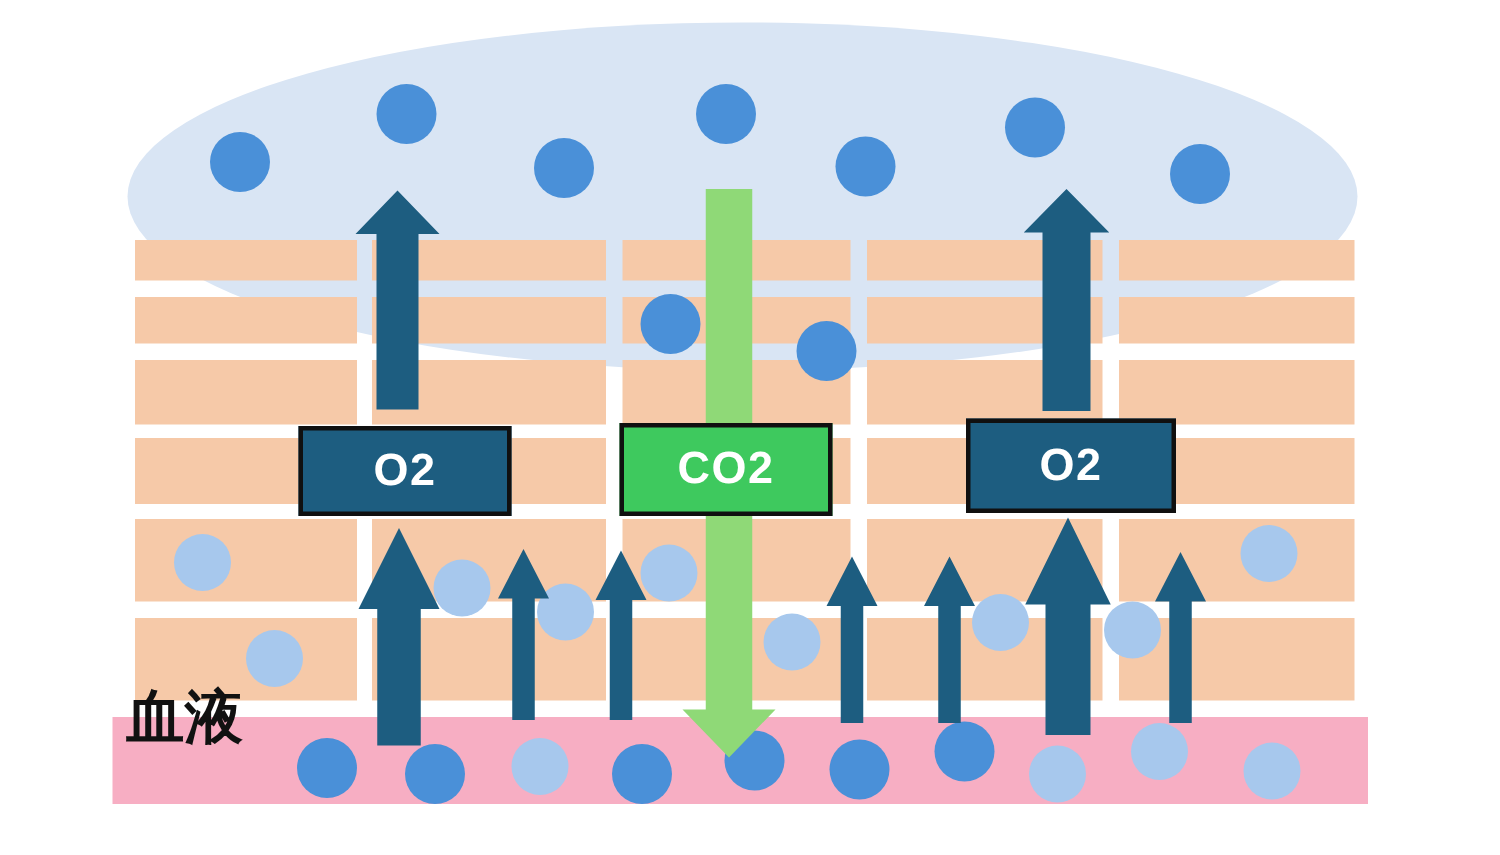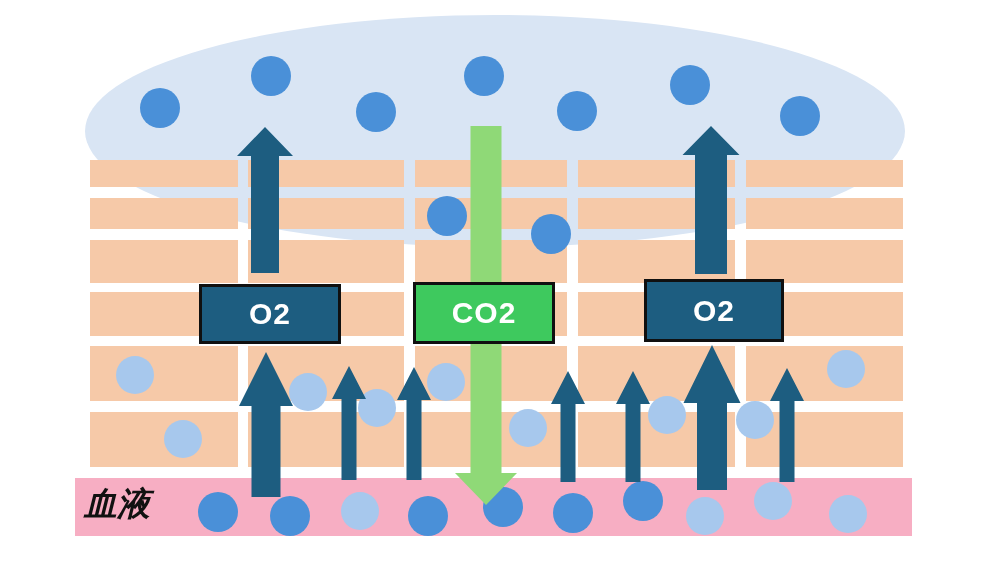--- a/index.html
+++ b/index.html
@@ -18,22 +18,22 @@
   .mol.co2{background:var(--co2-molecule);}
   .arrows{position:absolute;left:0;top:0;width:1000px;height:570px;}
   .label-box{
     position:absolute;display:flex;align-items:center;justify-content:center;
     border:3px solid var(--outline);box-sizing:border-box;
     color:#ffffff;font-weight:bold;font-size:30px;letter-spacing:1px;
   }
   .label-box.o2{background:var(--o2-dark);}
   .label-box.co2{background:var(--co2-green);}
   .blood-label{
-    position:absolute;left:84px;top:486px;color:#111111;
-    font-size:33px;font-weight:bold;line-height:1.1;font-style:italic;
+    position:absolute;left:84px;top:458px;color:#111111;
+    font-size:39px;font-weight:bold;line-height:1.1;
   }
 </style>
 </head>
 <body>
 
 <div class="stage">
   <div class="air"></div>
 
   <div>
       <div class="bar" style="left: 90px; width: 148px; top: 160px; height: 27px;"></div>

